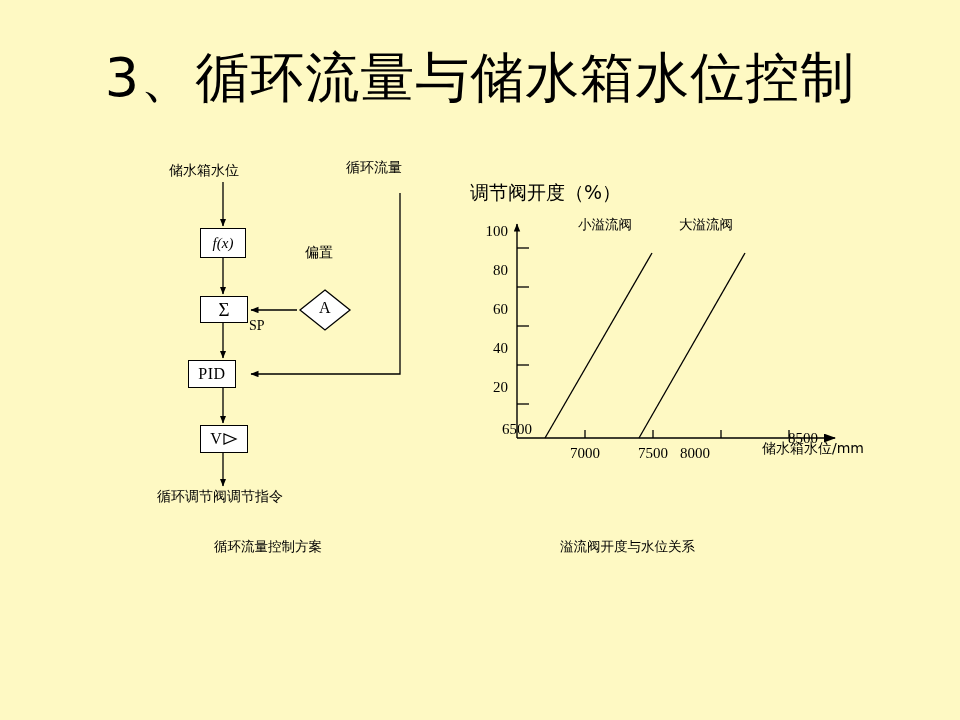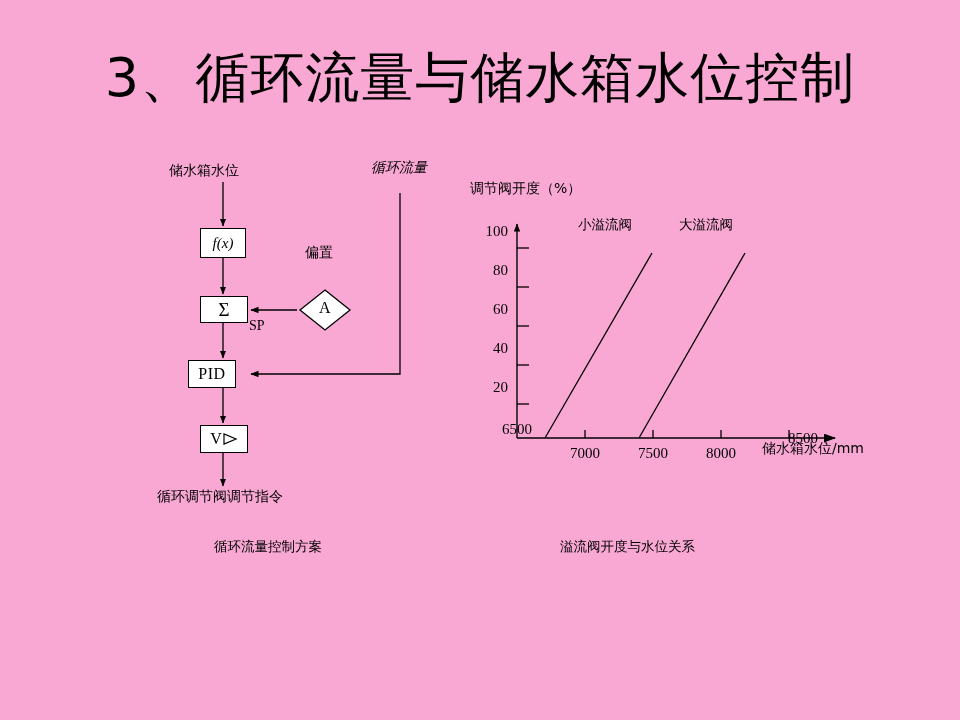--- a/index.html
+++ b/index.html
@@ -11,21 +11,21 @@
     height: 720px;
     background: #ffffff;
     font-family: "Liberation Serif", "DejaVu Serif", serif;
     color: #000000;
     overflow: hidden;
   }
   #slide {
     position: relative;
     width: 960px;
     height: 720px;
-    background: #f9a8d4;
+    background: #fef9c3;
   }
   #slide-title {
     position: absolute;
     left: 0;
     top: 46px;
     width: 960px;
     text-align: center;
     font-family: "DejaVu Sans", "Liberation Sans", sans-serif;
     font-size: 54px;
     font-weight: 400;
@@ -104,21 +104,21 @@
 </style>
 </head>
 <body>
 
 <div id="slide">
 
   <div id="slide-title">3、循环流量与储水箱水位控制</div>
 
   <div class="lbl" style="left:169px; top:162px; font-size:14px;">储水箱水位</div>
 
-  <div class="lbl" style="left:371px; top:159px; font-size:14px;font-style:italic;">循环流量</div>
+  <div class="lbl" style="left:346px; top:159px; font-size:14px;">循环流量</div>
 
   <div class="lbl" style="left:305px; top:244px; font-size:14px;">偏置</div>
 
   <div class="box fx" style="left:200px; top:228px; width:46px; height:30px;">
     <span>f(x)</span>
   </div>
 
   <div class="box sigma" style="left:200px; top:296px; width:48px; height:27px;">
     <span>Σ</span>
   </div>
@@ -142,38 +142,38 @@
     <svg width="54" height="44" viewBox="0 0 54 44">
       <polygon points="27,2 52,22 27,42 2,22" fill="#ffffff" stroke="#000000" stroke-width="1.3"></polygon>
     </svg>
     <div class="diamond-letter" style="left:21px; top:11px;">A</div>
   </div>
 
   <div class="lbl" style="left:157px; top:488px; font-size:14px;">循环调节阀调节指令</div>
 
   <div class="caption" style="left:214px; top:538px;">循环流量控制方案</div>
 
-  <div class="lbl" style="left:470px; top:180px; font-size:14px;">调节阀开度（%）</div>
+  <div class="lbl" style="left:470px; top:180px; font-size:19px;">调节阀开度（%）</div>
 
   <div class="lbl" style="left:762px; top:440px; font-size:14px;">储水箱水位/mm</div>
 
   <div class="lbl" style="left:578px; top:216px; font-size:13.5px;">小溢流阀</div>
 
   <div class="lbl" style="left:679px; top:216px; font-size:13.5px;">大溢流阀</div>
 
   <div class="axis-num" style="left:468px; top:223px; width:40px;">100</div>
   <div class="axis-num" style="left:468px; top:262px; width:40px;">80</div>
   <div class="axis-num" style="left:468px; top:301px; width:40px;">60</div>
   <div class="axis-num" style="left:468px; top:340px; width:40px;">40</div>
   <div class="axis-num" style="left:468px; top:379px; width:40px;">20</div>
 
   <div class="axis-num" style="left:488px; top:421px; width:58px; text-align:center;">6500</div>
   <div class="axis-num" style="left:556px; top:445px; width:58px; text-align:center;">7000</div>
   <div class="axis-num" style="left:624px; top:445px; width:58px; text-align:center;">7500</div>
-  <div class="axis-num" style="left:692px; top:445px; width:58px; text-align:center;">8000</div>
+  <div class="axis-num" style="left:652px; top:445px; width:58px; text-align:right;">8000</div>
   <div class="axis-num" style="left:760px; top:430px; width:58px; text-align:right;">8500</div>
 
   <div class="caption" style="left:560px; top:538px;">溢流阀开度与水位关系</div>
 
   <svg class="overlay" viewBox="0 0 960 720">
     <defs>
       <marker id="arw" markerWidth="9" markerHeight="9" refX="7.5" refY="3.2" orient="auto" markerUnits="userSpaceOnUse">
         <path d="M0,0 L8,3.2 L0,6.4 z" fill="#000000"></path>
       </marker>
       <marker id="arwbig" markerWidth="13" markerHeight="12" refX="11" refY="4.4" orient="auto" markerUnits="userSpaceOnUse">

